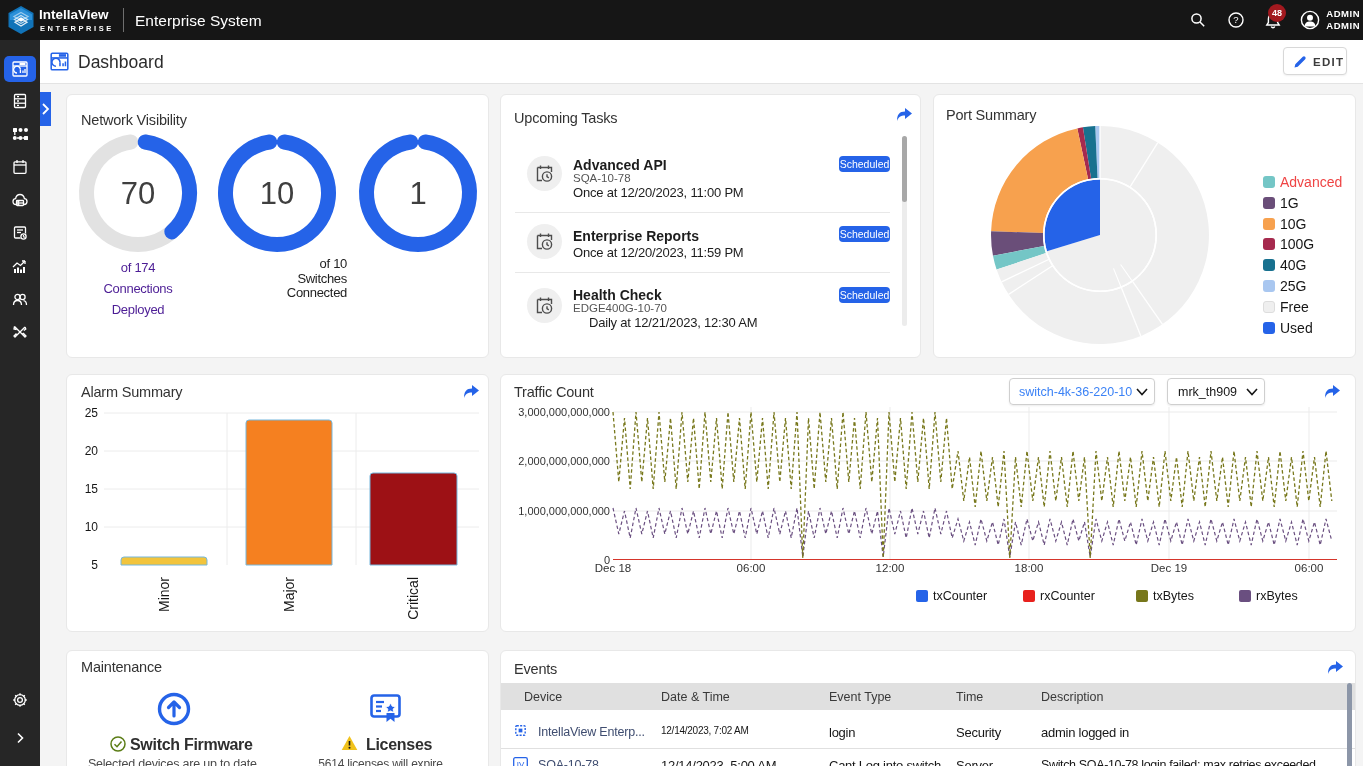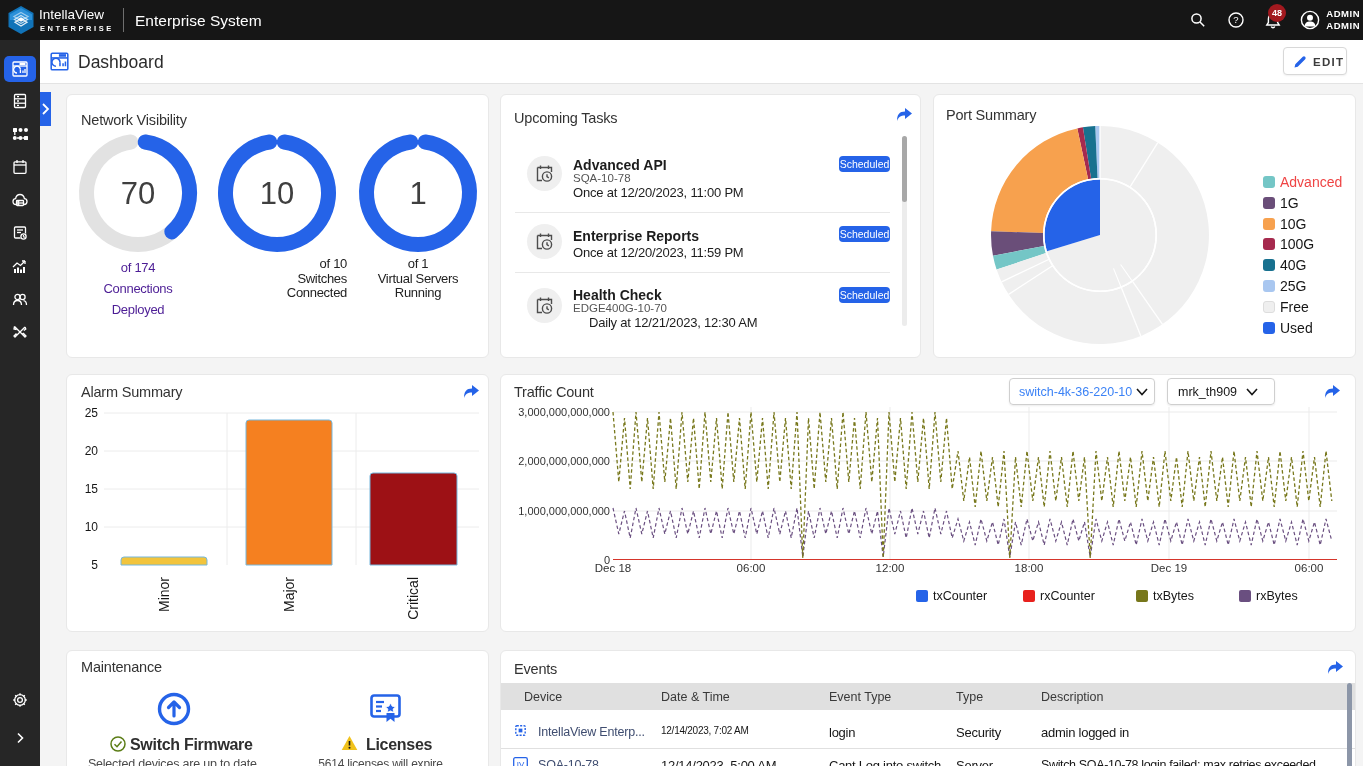--- a/index.html
+++ b/index.html
@@ -12,21 +12,21 @@
   <svg class="abs" style="left:8px;top:6px" width="26" height="28" viewBox="0 0 26 28">
     <polygon points="13,0 25.5,7 25.5,21 13,28 0.5,21 0.5,7" fill="#1173b8"></polygon>
     <polygon points="13,2 24,8.2 24,14 13,14 2,14 2,8.2" fill="#2b90d9"></polygon>
     <g stroke="#fff" stroke-width="1.3" fill="none" opacity="0.95">
       <polygon points="13,6.5 20,10.5 13,14.5 6,10.5" opacity="0.55"></polygon>
       <polygon points="13,9.5 19.5,13.5 13,17.5 6.5,13.5" opacity="0.75"></polygon>
       <polygon points="13,12.5 19,16.2 13,20 7,16.2" opacity="0.9"></polygon>
     </g>
     <polygon points="13,11.2 16.5,13.5 13,15.8 9.5,13.5" fill="#fff"></polygon>
   </svg>
-  <div class="abs" style="left:39px;top:7px;font-size:13.5px;font-weight:normal;color:#fff">IntellaView</div>
+  <div class="abs" style="left:39px;top:7px;font-size:13.5px;font-weight:bold;color:#fff">IntellaView</div>
   <div class="abs" style="left:40px;top:23.5px;font-size:7.5px;font-weight:bold;color:#fff;letter-spacing:2.6px">ENTERPRISE</div>
   <div class="abs" style="left:123px;top:8px;width:1px;height:24px;background:#6f6f6f"></div>
   <div class="abs" style="left:135px;top:12px;font-size:15.5px;color:#fff">Enterprise System</div>
   <svg class="abs" style="left:1190px;top:12px" width="16" height="16" viewBox="0 0 16 16">
     <circle cx="6.5" cy="6.5" r="4.6" fill="none" stroke="#fff" stroke-width="1.5"></circle>
     <line x1="10" y1="10" x2="14.2" y2="14.2" stroke="#fff" stroke-width="1.5"></line>
   </svg>
   <svg class="abs" style="left:1228px;top:12px" width="16" height="16" viewBox="0 0 16 16">
     <circle cx="8" cy="8" r="7" fill="none" stroke="#fff" stroke-width="1.4"></circle>
     <text x="8" y="11.4" font-size="9.5" fill="#fff" text-anchor="middle" font-family="Liberation Sans">?</text>
@@ -170,21 +170,20 @@
 <path d="M78.2 47.0 A51.5 51.5 0 1 1 63.8 47.0" fill="none" stroke="#e2e2e2" stroke-width="15" stroke-linecap="round"></path>
 <path d="M78.2 47.0 A51.5 51.5 0 0 1 104.8 136.9" fill="none" stroke="#2563e8" stroke-width="15" stroke-linecap="round"></path>
 <path d="M217.2 47.0 A51.5 51.5 0 1 1 202.8 47.0" fill="none" stroke="#2563e8" stroke-width="15" stroke-linecap="round"></path>
 <path d="M358.2 47.0 A51.5 51.5 0 1 1 343.8 47.0" fill="none" stroke="#2563e8" stroke-width="15" stroke-linecap="round"></path>
 <text x="71" y="109" font-size="31" fill="#3f3f3f" text-anchor="middle" font-family="Liberation Sans">70</text>
 <text x="210" y="109" font-size="31" fill="#3f3f3f" text-anchor="middle" font-family="Liberation Sans">10</text>
 <text x="351" y="109" font-size="31" fill="#3f3f3f" text-anchor="middle" font-family="Liberation Sans">1</text>
 </svg>
 <div class="abs" style="left:1px;top:162px;width:140px;text-align:center;font-size:13px;letter-spacing:-0.3px;line-height:21px;color:#4c1d95">of 174<br>Connections<br>Deployed</div>
 <div class="abs" style="left:140px;top:162px;width:140px;text-align:right;font-size:13px;letter-spacing:-0.3px;line-height:14.5px;color:#222">of 10<br>Switches<br>Connected</div>
-<div class="abs" style="left:281px;top:162px;width:140px;text-align:center;font-size:13px;letter-spacing:-0.3px;line-height:14.5px;color:#222">of 1<br>Virtual Servers<br>Running</div>
 </div>
 <div class="card" style="left:500px;top:94px;width:421px;height:264px">
 <div class="ctitle" style="left:13px;top:15px">Upcoming Tasks</div>
 <div class="abs" style="left:393px;top:11px">
       <svg width="19" height="17" viewBox="0 0 19 17">
         <path d="M11 2 L18 7.5 L11 13 L11 9.6 C6.6 9.6 4.3 11.2 3.2 15 C2.6 8.6 5.6 5.4 11 5.4 Z" fill="#2563e8"></path>
       </svg>
     </div>
 <div class="abs" style="left:401px;top:41px;width:5px;height:190px;background:#ececec;border-radius:3px"></div>
 <div class="abs" style="left:401px;top:41px;width:5px;height:66px;background:#a8a8a8;border-radius:3px"></div>
@@ -299,21 +298,21 @@
 </svg>
   </div>
 <div class="card" style="left:500px;top:374px;width:856px;height:258px">
 <div class="ctitle" style="left:13px;top:9px">Traffic Count</div>
 <div class="abs" style="left:508px;top:3px;width:146px;height:27px;border:1px solid #cfcfcf;border-radius:4px;box-shadow:0 1px 2px rgba(0,0,0,0.08)">
       <div class="abs" style="left:9px;top:6px;font-size:12.5px;color:#3b82f6">switch-4k-36-220-10</div>
       <svg class="abs" style="left:126px;top:9px" width="12" height="8" viewBox="0 0 12 8">
         <path d="M1 1 L6 6.5 L11 1" fill="none" stroke="#161616" stroke-width="1.6"></path>
       </svg>
     </div>
-<div class="abs" style="left:666px;top:3px;width:108px;height:27px;border:1px solid #cfcfcf;border-radius:4px;box-shadow:0 1px 2px rgba(0,0,0,0.08)">
+<div class="abs" style="left:666px;top:3px;width:98px;height:27px;border:1px solid #cfcfcf;border-radius:4px;box-shadow:0 1px 2px rgba(0,0,0,0.08)">
       <div class="abs" style="left:10px;top:6px;font-size:12.5px;color:#161616">mrk_th909</div>
       <svg class="abs" style="left:78px;top:9px" width="12" height="8" viewBox="0 0 12 8">
         <path d="M1 1 L6 6.5 L11 1" fill="none" stroke="#161616" stroke-width="1.6"></path>
       </svg>
     </div>
 <div class="abs" style="left:821px;top:8px">
       <svg width="19" height="17" viewBox="0 0 19 17">
         <path d="M11 2 L18 7.5 L11 13 L11 9.6 C6.6 9.6 4.3 11.2 3.2 15 C2.6 8.6 5.6 5.4 11 5.4 Z" fill="#2563e8"></path>
       </svg>
     </div>
@@ -382,21 +381,21 @@
 <div class="ctitle" style="left:13px;top:10px">Events</div>
 <div class="abs" style="left:824px;top:8px">
       <svg width="19" height="17" viewBox="0 0 19 17">
         <path d="M11 2 L18 7.5 L11 13 L11 9.6 C6.6 9.6 4.3 11.2 3.2 15 C2.6 8.6 5.6 5.4 11 5.4 Z" fill="#2563e8"></path>
       </svg>
     </div>
 <div class="abs" style="left:0;top:32px;width:856px;height:27px;background:#e0e0e0">
       <div class="abs" style="left:23px;top:7px;font-size:12.5px;color:#393939">Device</div>
       <div class="abs" style="left:160px;top:7px;font-size:12.5px;color:#393939">Date &amp; Time</div>
       <div class="abs" style="left:328px;top:7px;font-size:12.5px;color:#393939">Event Type</div>
-      <div class="abs" style="left:455px;top:7px;font-size:12.5px;color:#393939">Type</div>
+      <div class="abs" style="left:455px;top:7px;font-size:12.5px;color:#393939">Time</div>
       <div class="abs" style="left:540px;top:7px;font-size:12.5px;color:#393939">Description</div>
     </div>
 <svg class="abs" style="left:12px;top:72px" width="15" height="15" viewBox="0 0 16 16" fill="none" stroke="#2563e8" stroke-width="1.5">
       <rect x="3" y="3" width="10" height="10" rx="1" stroke-dasharray="2.2 1.4"></rect>
       <rect x="6" y="6" width="4" height="4" fill="#2563e8" stroke="none"></rect>
     </svg>
 <div class="abs" style="left:37px;top:74px;font-size:12.5px;letter-spacing:-0.2px;color:#3f4d70">IntellaView Enterp...</div>
 <div class="abs" style="left:160px;top:74px;font-size:10px;letter-spacing:-0.25px;color:#161616">12/14/2023, 7:02 AM</div>
 <div class="abs" style="left:328px;top:74px;font-size:13px;letter-spacing:-0.25px;color:#161616">login</div>
 <div class="abs" style="left:455px;top:74px;font-size:13px;letter-spacing:-0.25px;color:#161616">Security</div>

